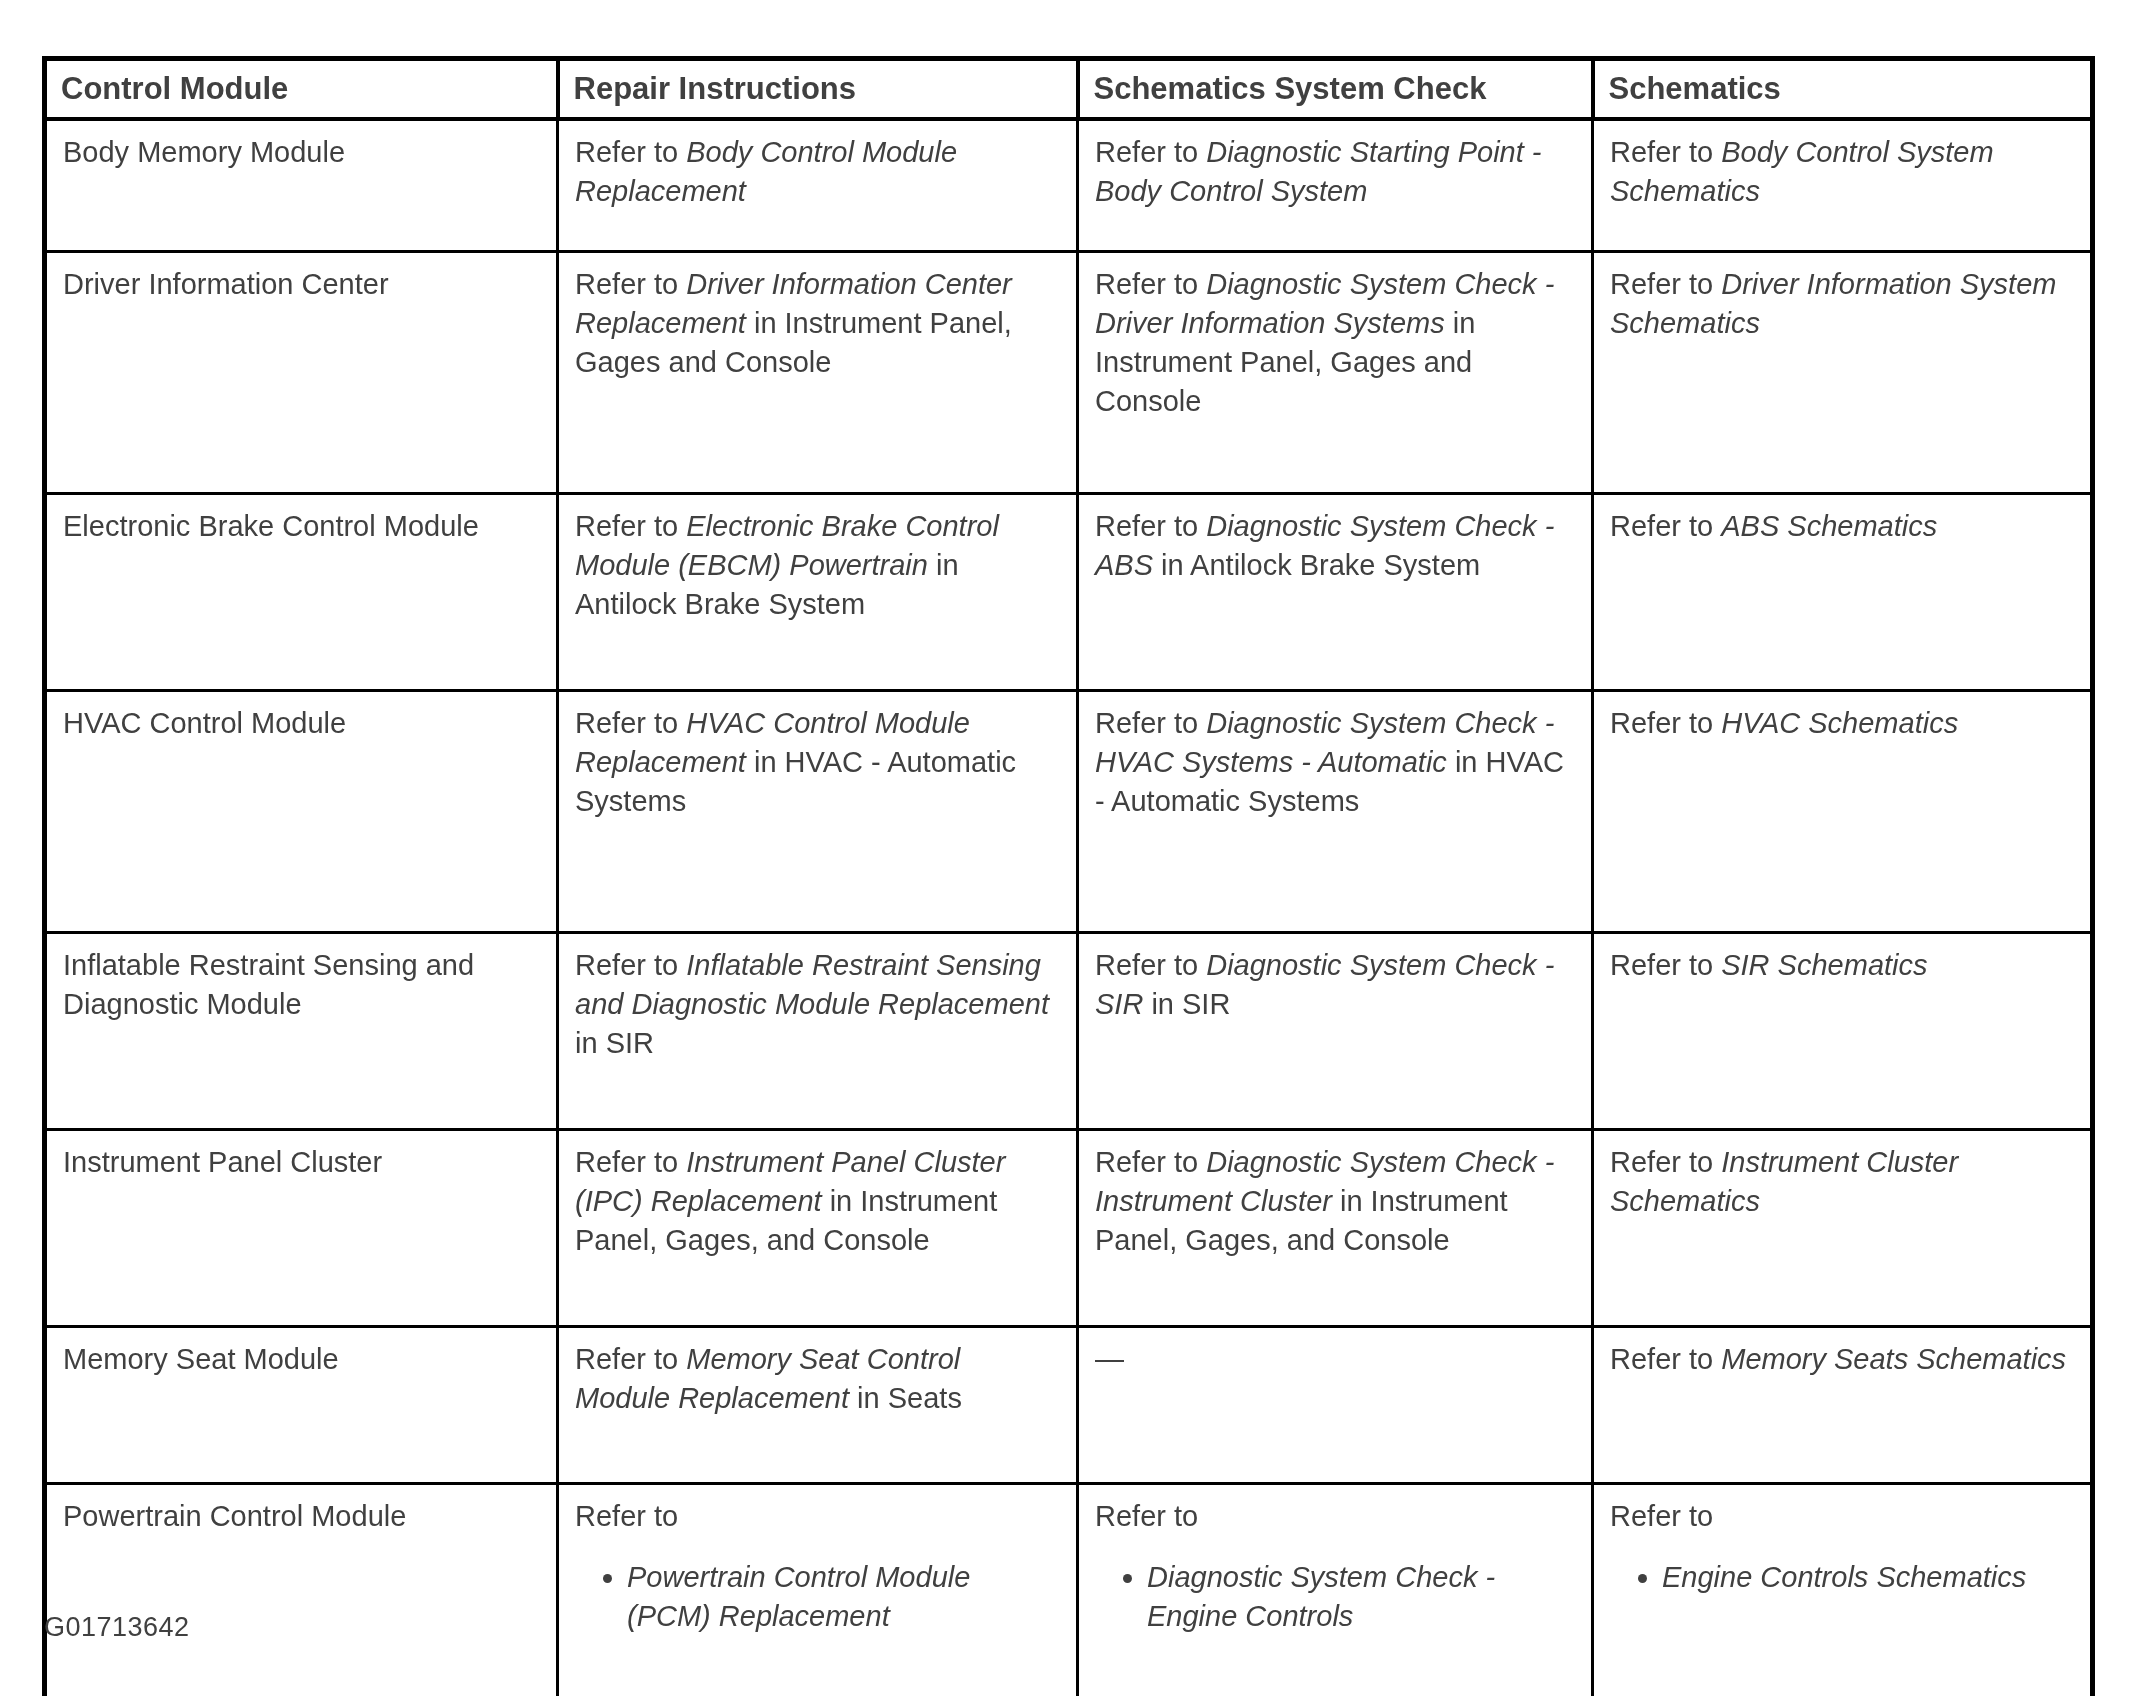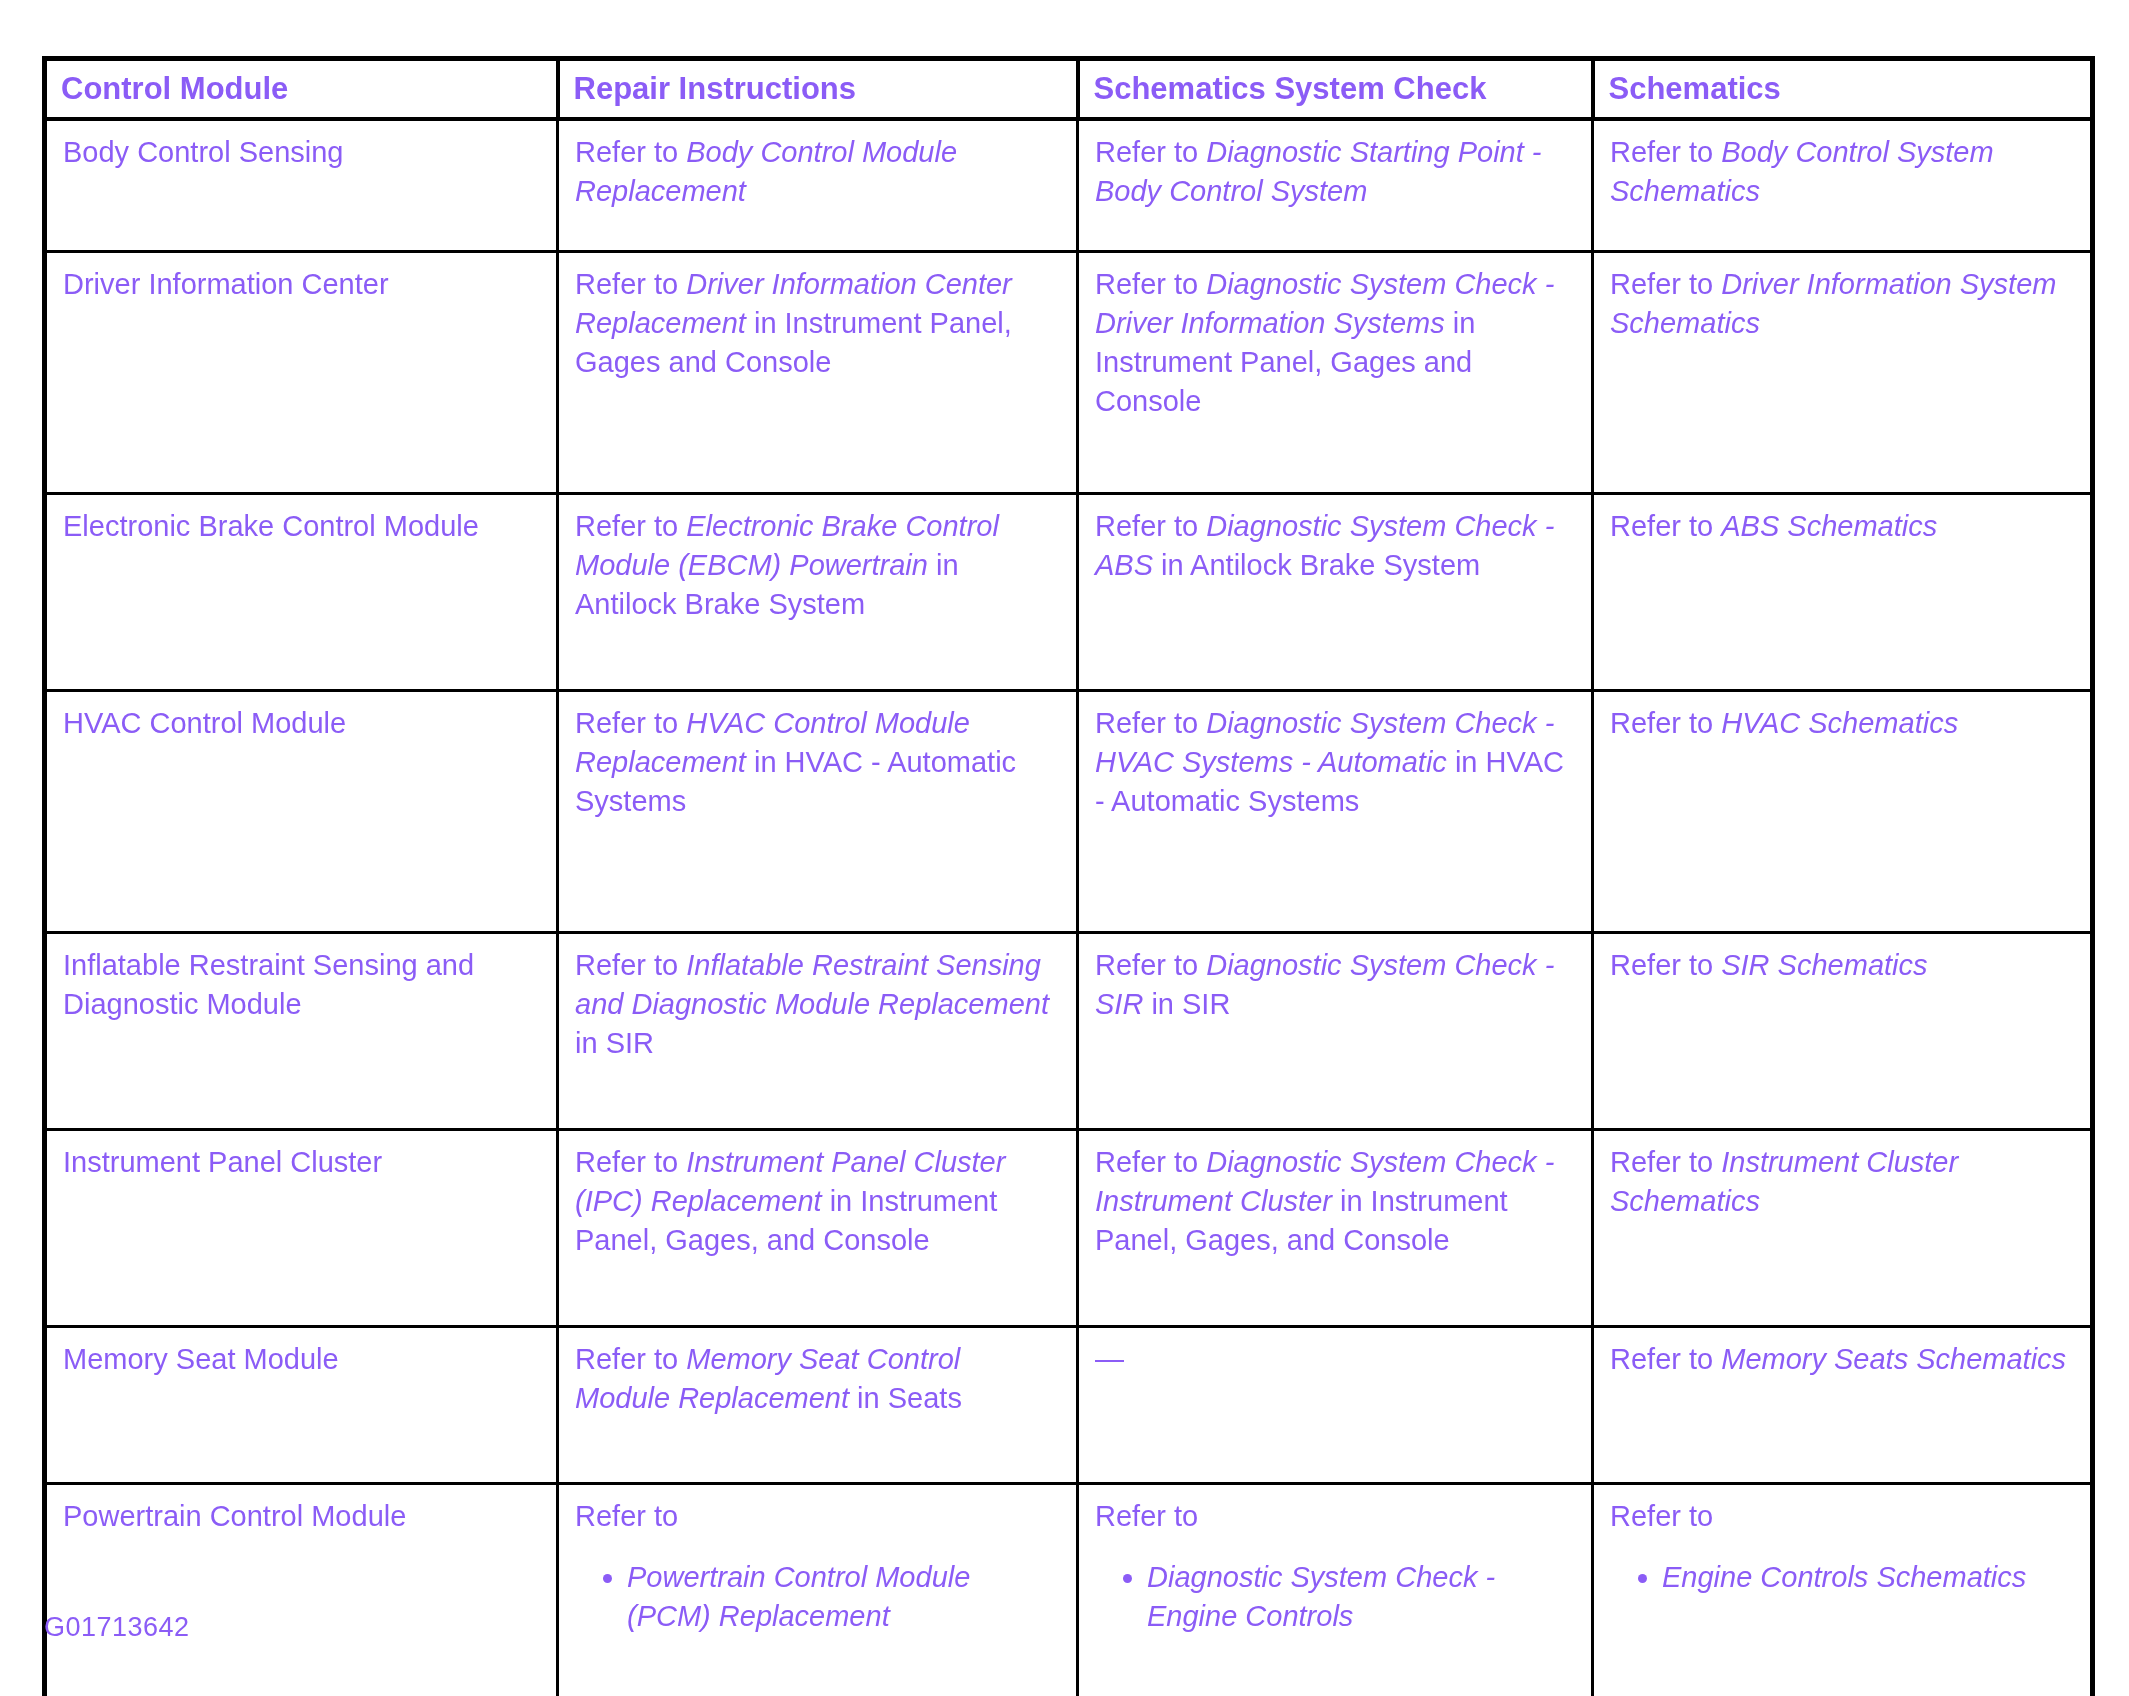--- a/index.html
+++ b/index.html
@@ -6,21 +6,21 @@
     margin: 0;
     padding: 0;
     background: #ffffff;
   }
   .page {
     position: relative;
     width: 2129px;
     height: 1696px;
     background: #ffffff;
     font-family: "Liberation Sans", "DejaVu Sans", sans-serif;
-    color: #8b5cf6;
+    color: #404040;
   }
   table.modules {
     position: absolute;
     left: 42px;
     top: 56px;
     width: 2048px;
     border-collapse: collapse;
     table-layout: fixed;
     border: 5px solid #000000;
   }
@@ -84,21 +84,21 @@
     <thead>
       <tr>
         <th class="first">Control Module</th>
         <th>Repair Instructions</th>
         <th>Schematics System Check</th>
         <th>Schematics</th>
       </tr>
     </thead>
     <tbody>
         <tr class="row-0">
-          <td>Body Control Sensing</td>
+          <td>Body Memory Module</td>
           <td>
             <div><span>Refer to </span><span class="it">Body Control Module Replacement</span></div>
           </td>
           <td>
             <div><span>Refer to </span><span class="it">Diagnostic Starting Point - Body Control System</span></div>
           </td>
           <td>
             <div><span>Refer to </span><span class="it">Body Control System Schematics</span></div>
           </td>
         </tr>

